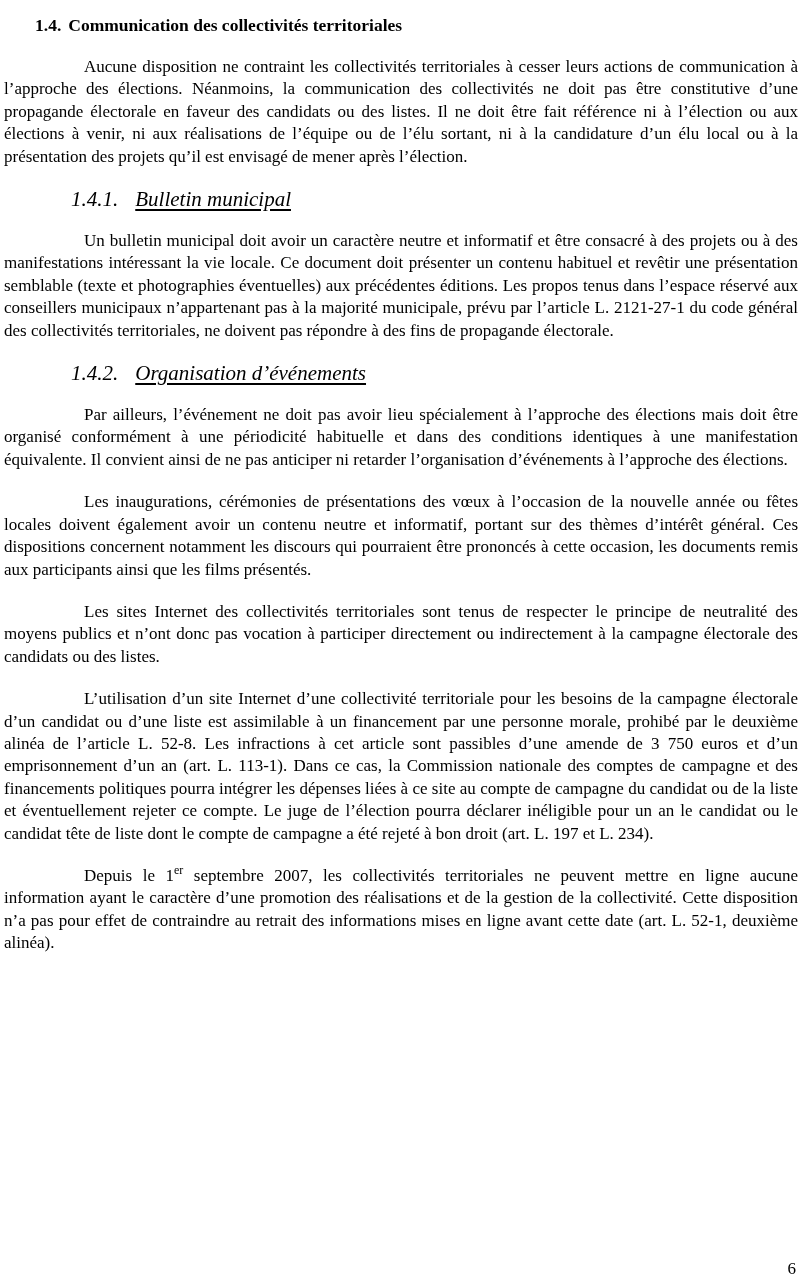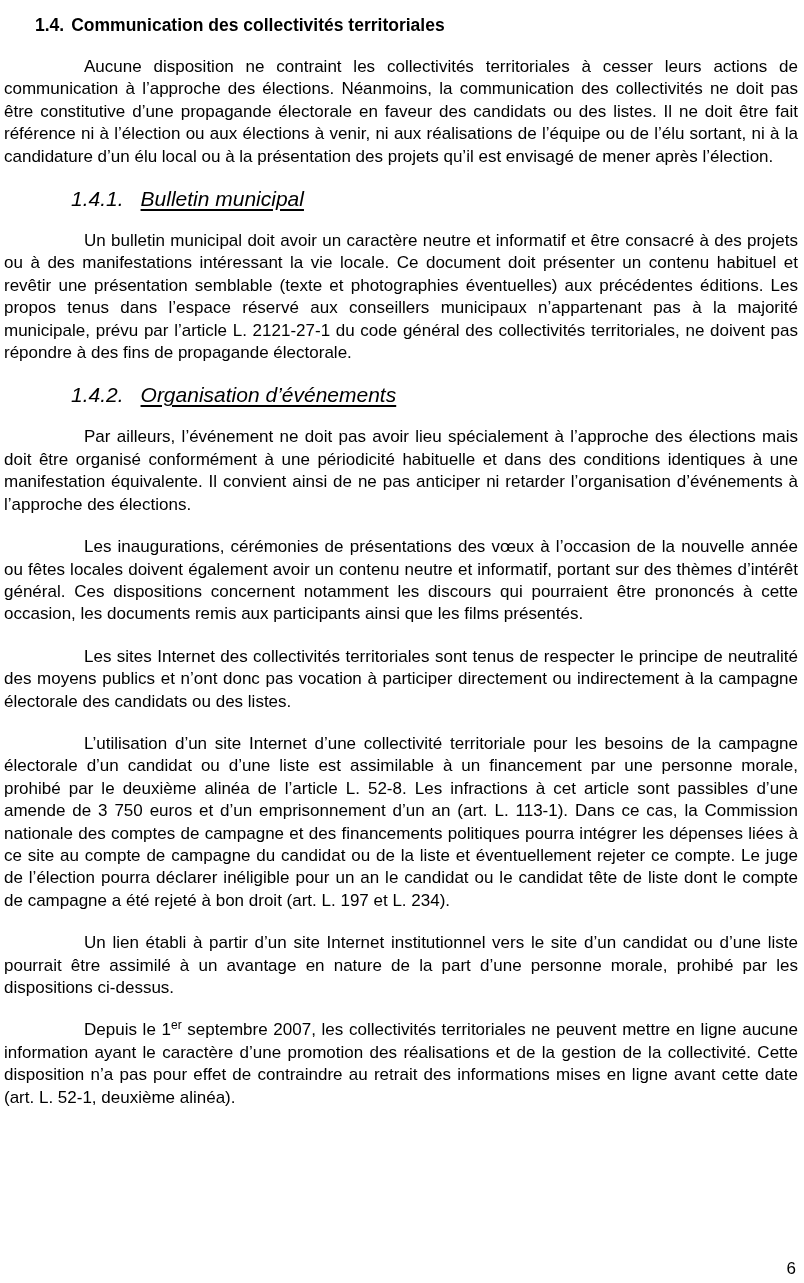--- a/index.html
+++ b/index.html
@@ -3,21 +3,21 @@
 <meta charset="utf-8">
 <style>
   * { margin: 0; padding: 0; box-sizing: border-box; }
   html, body { background: #ffffff; }
   .page {
     position: relative;
     width: 804px;
     height: 1283px;
     background: #ffffff;
     color: #000000;
-    font-family: Liberation Sans, sans-serif;
+    font-family: Liberation Serif, serif;
     overflow: hidden;
     border-radius: 9px;
   }
   .content {
     padding: 14px 6px 0 4px;
   }
   .main-heading {
     font-size: 17.5px;
     font-weight: bold;
     line-height: 22px;
@@ -78,20 +78,19 @@
 
     <p class="para">Par ailleurs, l’événement ne doit pas avoir lieu spécialement à l’approche des élections mais doit être organisé conformément à une périodicité habituelle et dans des conditions identiques à une manifestation équivalente. Il convient ainsi de ne pas anticiper ni retarder l’organisation d’événements à l’approche des élections.</p>
 
     <p class="para">Les inaugurations, cérémonies de présentations des vœux à l’occasion de la nouvelle année ou fêtes locales doivent également avoir un contenu neutre et informatif, portant sur des thèmes d’intérêt général. Ces dispositions concernent notamment les discours qui pourraient être prononcés à cette occasion, les documents remis aux participants ainsi que les films présentés.</p>
 
 
     <p class="para">Les sites Internet des collectivités territoriales sont tenus de respecter le principe de neutralité des moyens publics et n’ont donc pas vocation à participer directement ou indirectement à la campagne électorale des candidats ou des listes.</p>
 
     <p class="para">L’utilisation d’un site Internet d’une collectivité territoriale pour les besoins de la campagne électorale d’un candidat ou d’une liste est assimilable à un financement par une personne morale, prohibé par le deuxième alinéa de l’article L. 52-8. Les infractions à cet article sont passibles d’une amende de 3 750 euros et d’un emprisonnement d’un an (art. L. 113-1). Dans ce cas, la Commission nationale des comptes de campagne et des financements politiques pourra intégrer les dépenses liées à ce site au compte de campagne du candidat ou de la liste et éventuellement rejeter ce compte. Le juge de l’élection pourra déclarer inéligible pour un an le candidat ou le candidat tête de liste dont le compte de campagne a été rejeté à bon droit (art. L. 197 et L. 234).</p>
 
-    <p class="para">Un lien établi à partir d’un site Internet institutionnel vers le site d’un candidat ou d’une liste pourrait être assimilé à un avantage en nature de la part d’une personne morale, prohibé par les dispositions ci-dessus.</p>
 
     <p class="para"><span>Depuis le 1</span><sup>er</sup><span> septembre 2007, les collectivités territoriales ne peuvent mettre en ligne aucune information ayant le caractère d’une promotion des réalisations et de la gestion de la collectivité. Cette disposition n’a pas pour effet de contraindre au retrait des informations mises en ligne avant cette date (art. L. 52-1, deuxième alinéa).</span></p>
 
   </div>
 
   <div class="page-number">6</div>
 </div>
 
 </body></html>

